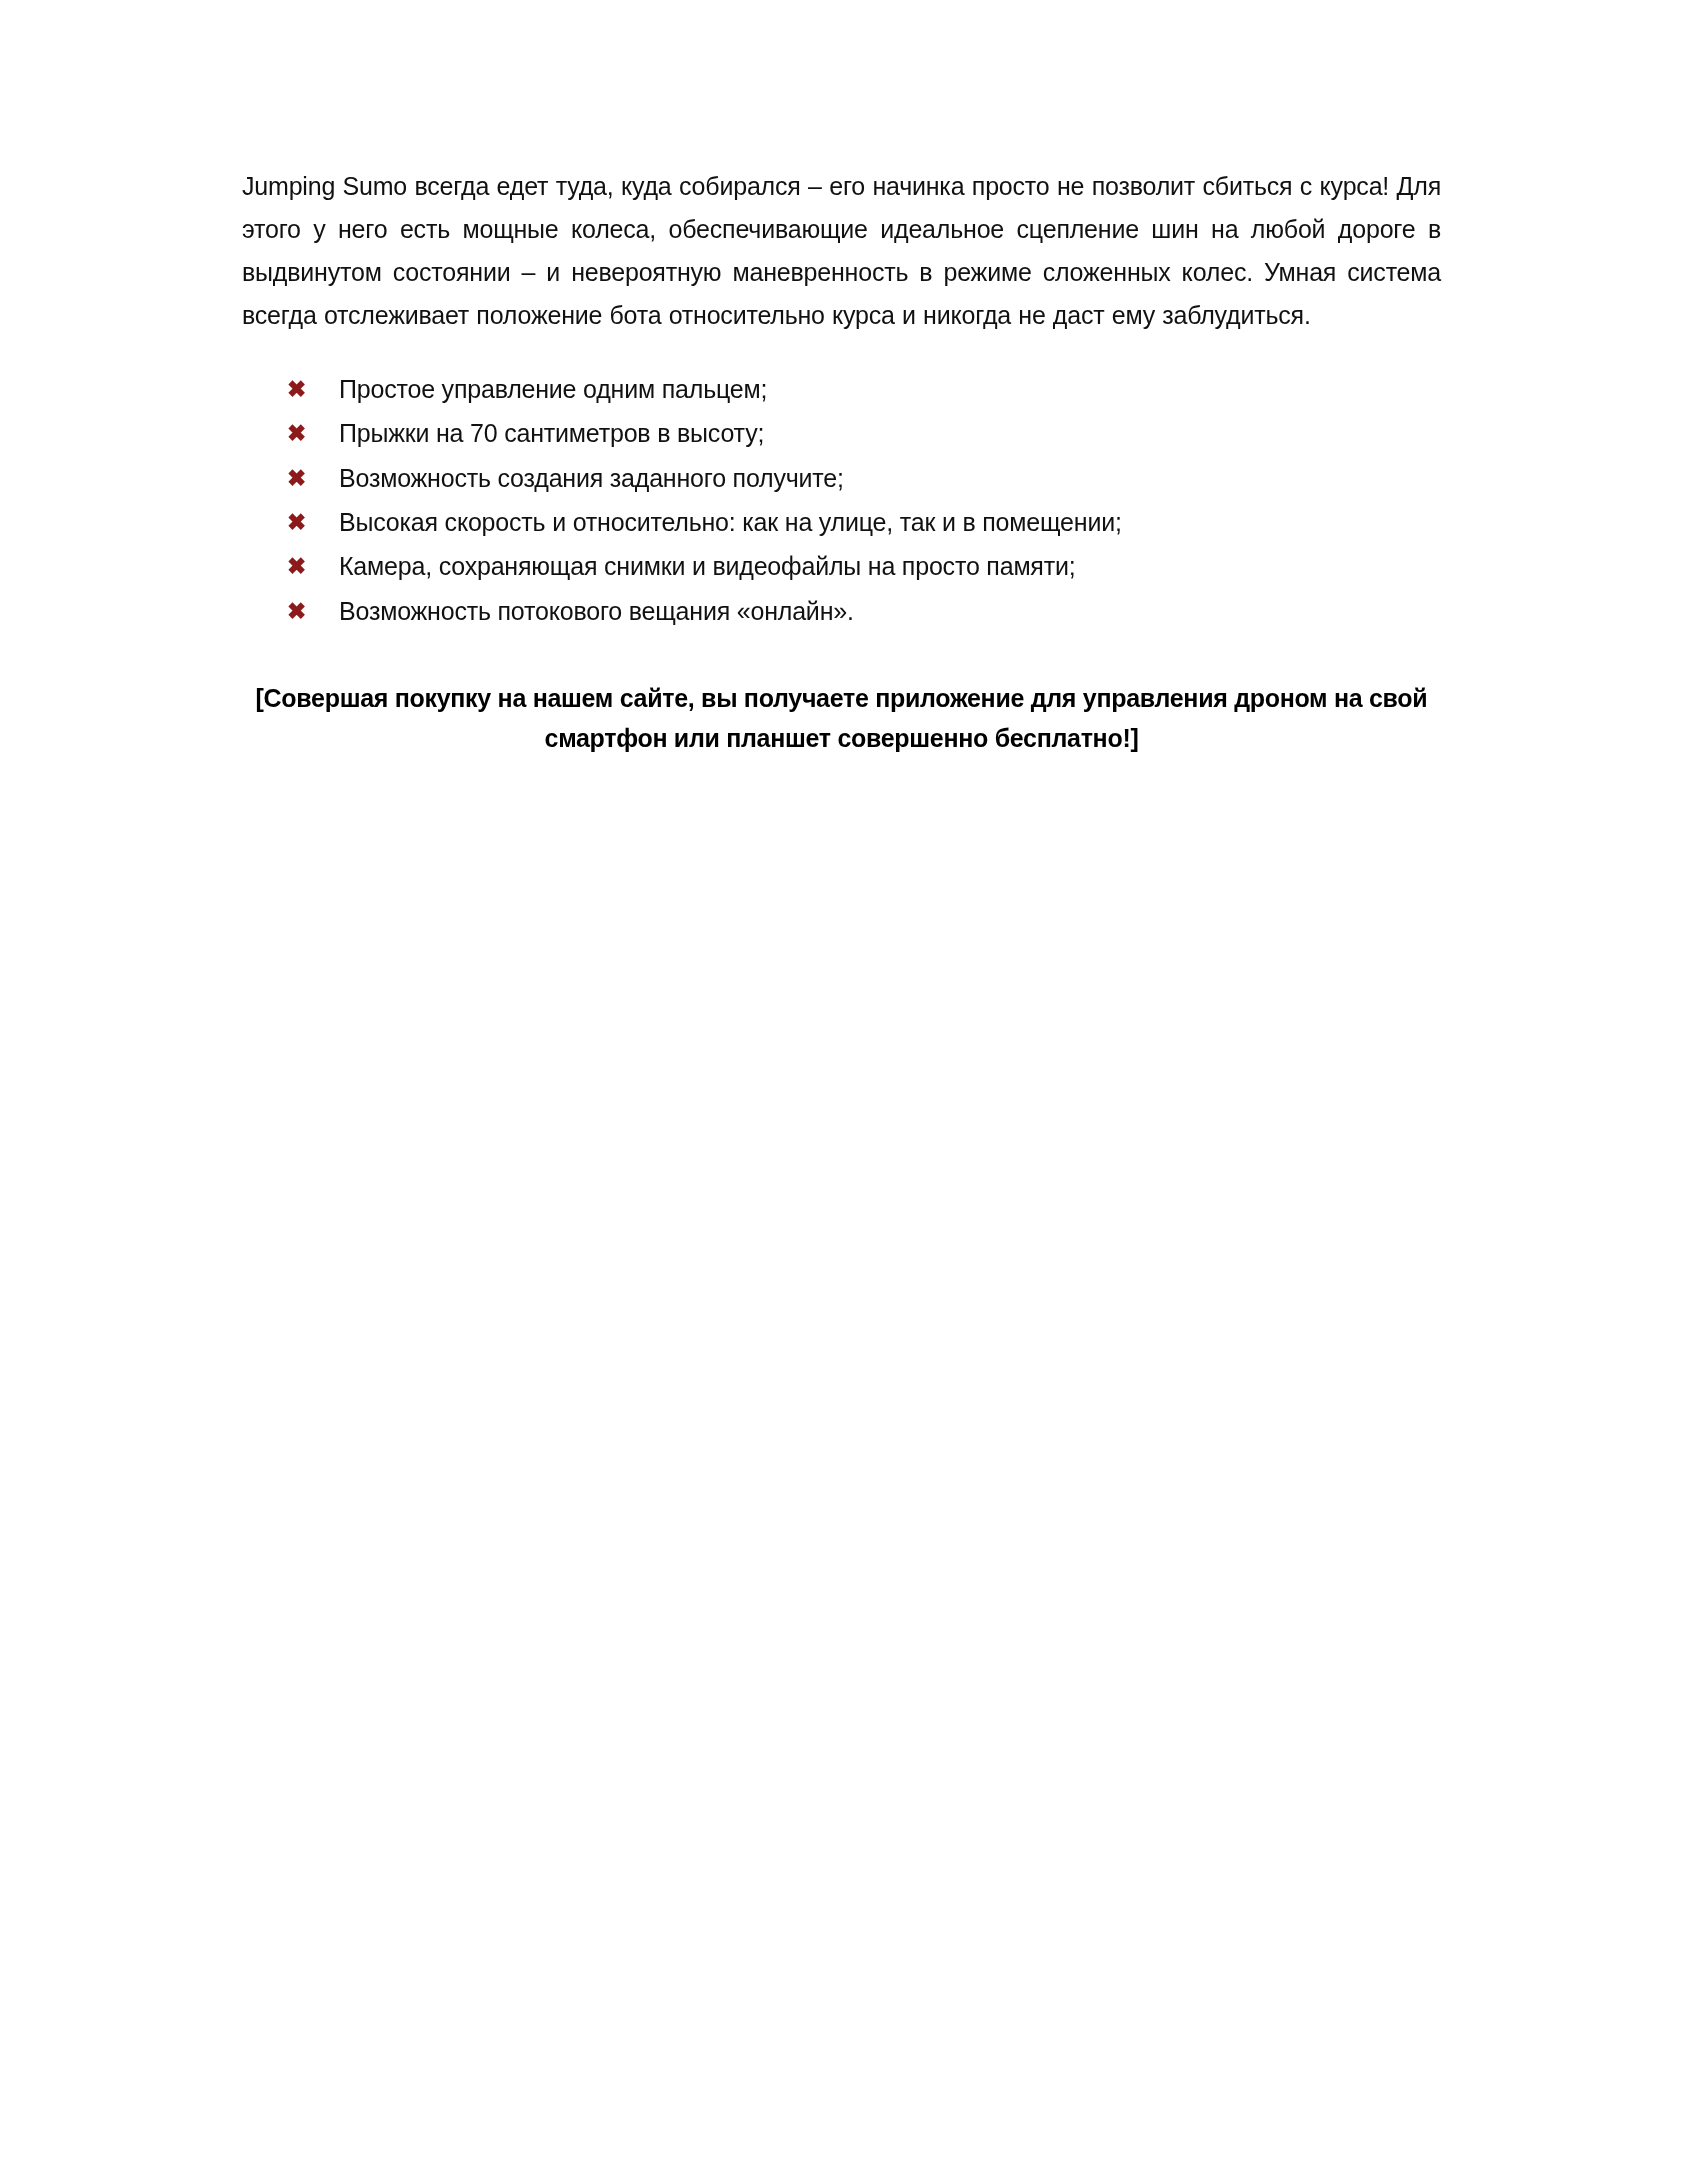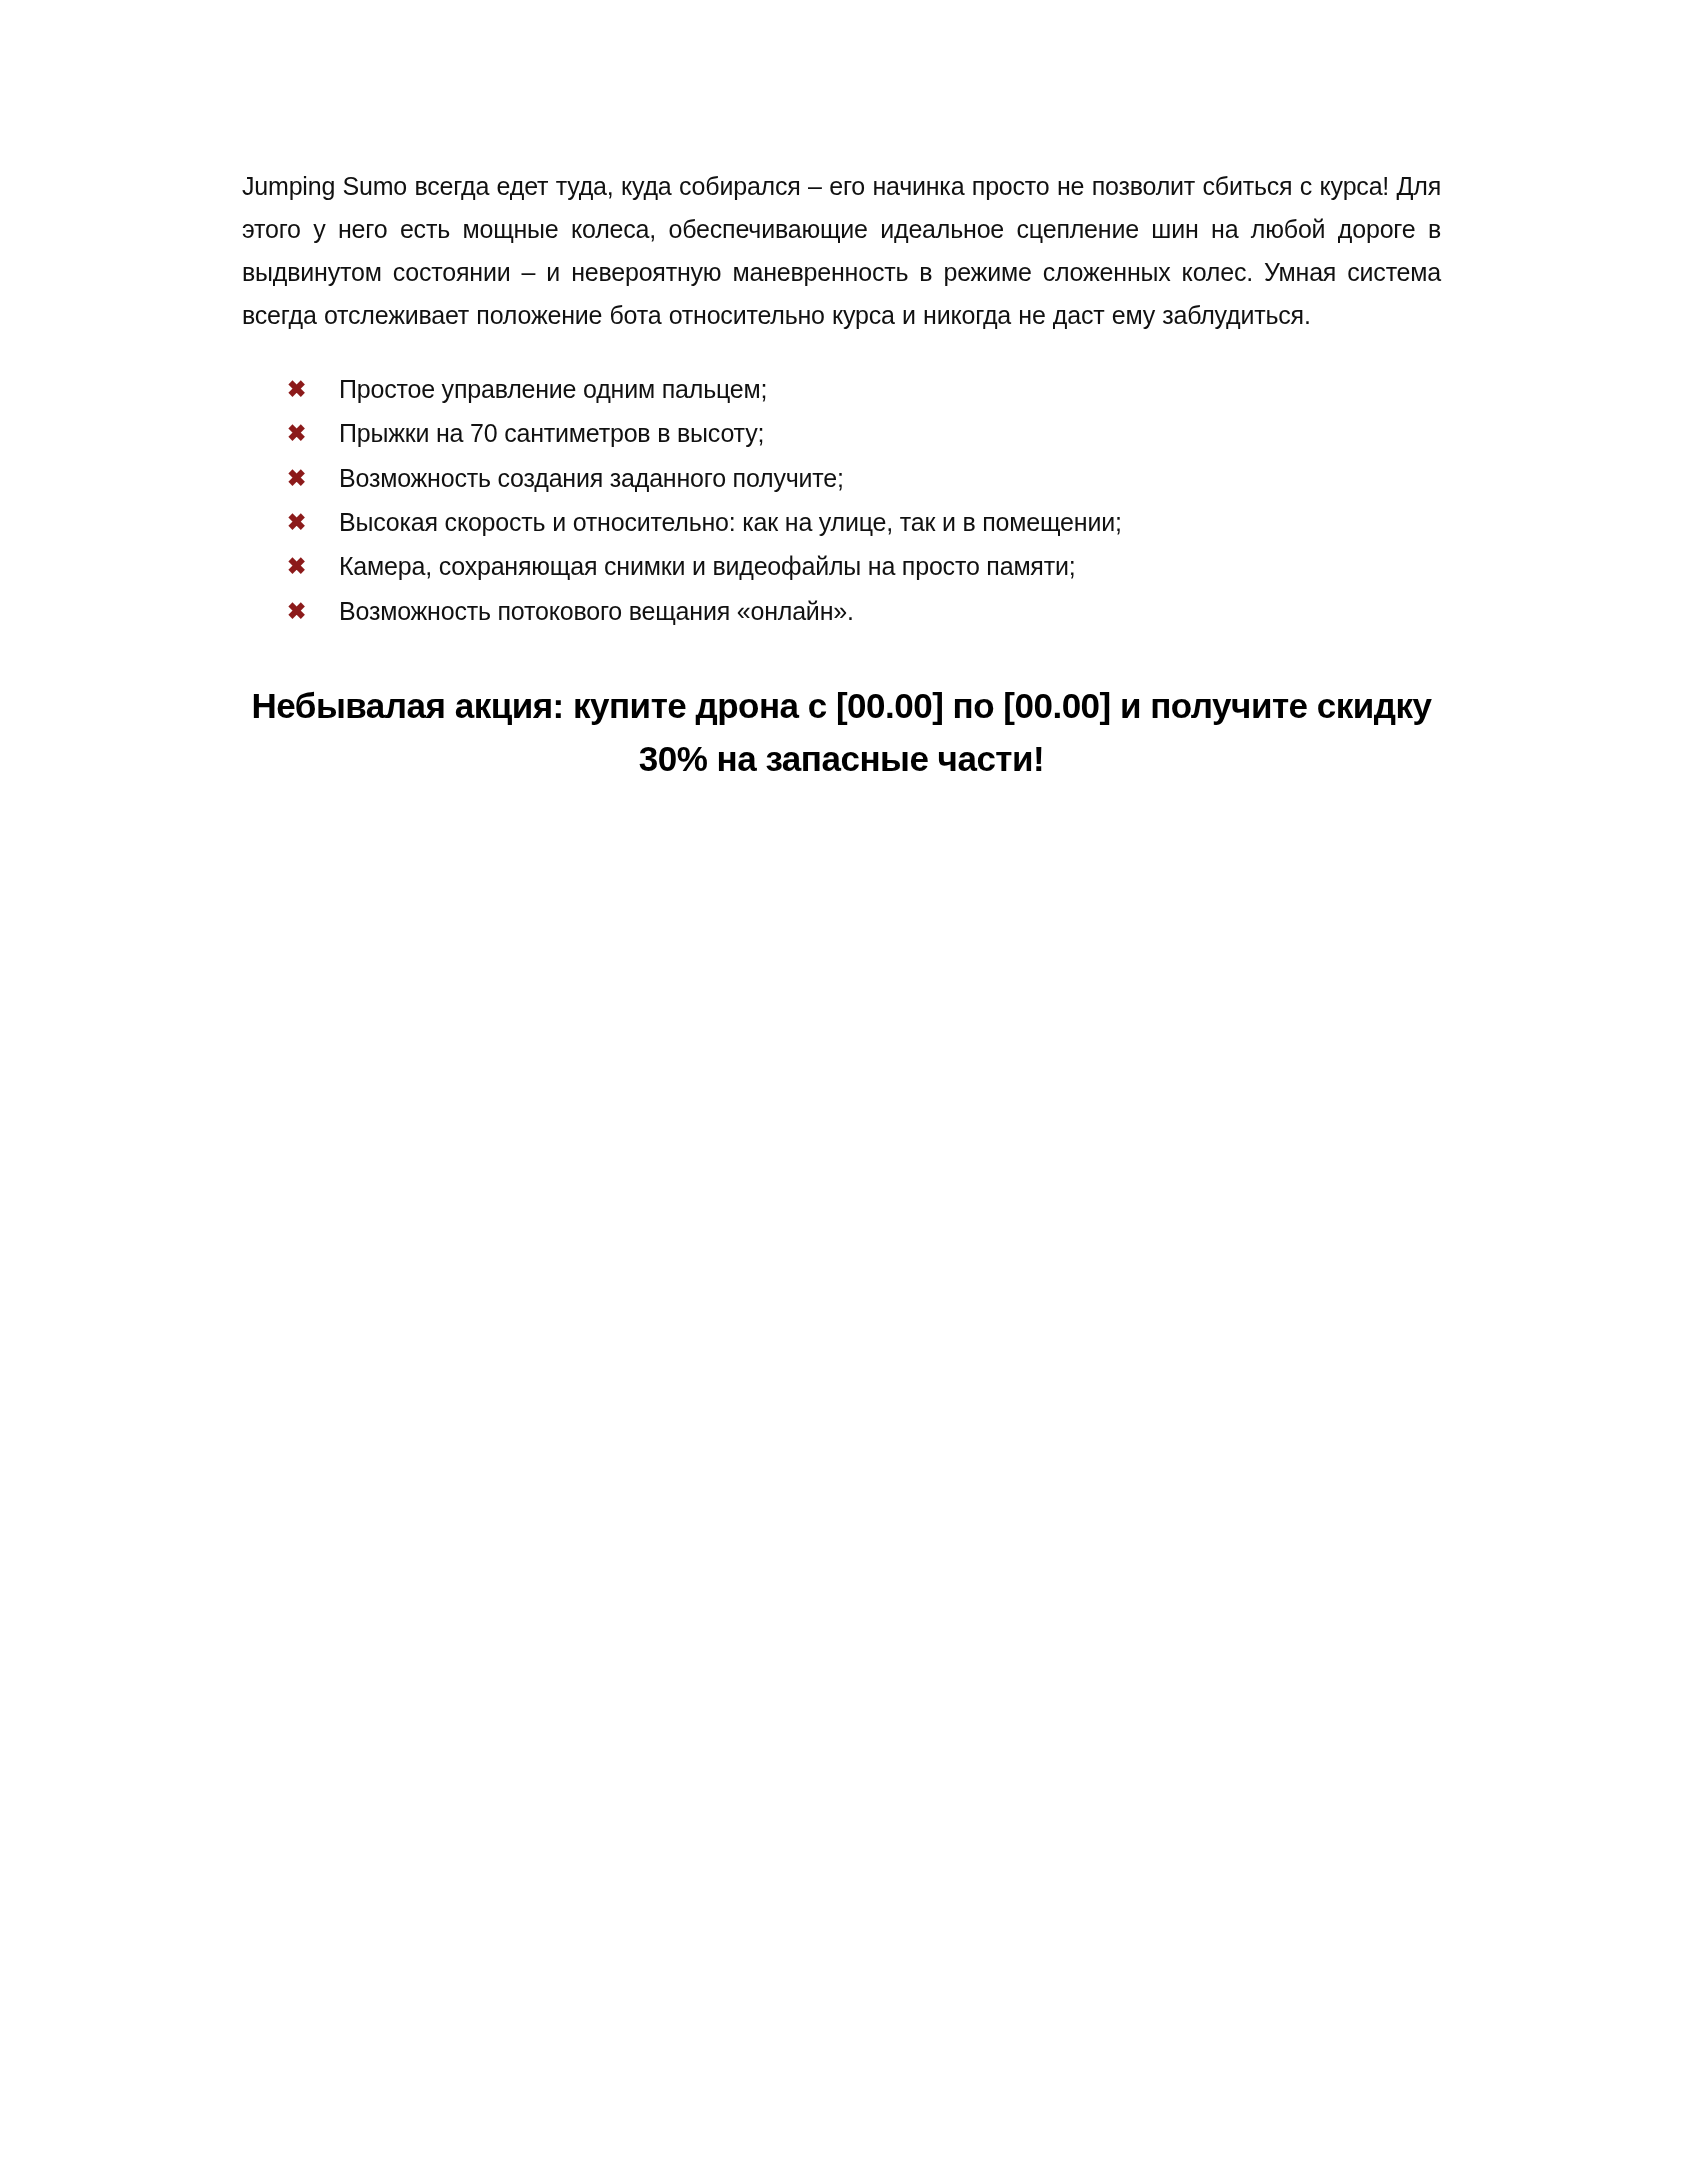--- a/index.html
+++ b/index.html
@@ -131,19 +131,19 @@
       <li>
         <span class="bullet-x" style="color: rgb(140, 26, 26);">✖</span>
         <span class="li-text">Камера, сохраняющая снимки и видеофайлы на просто  памяти;</span>
       </li>
       <li>
         <span class="bullet-x" style="color: rgb(140, 26, 26);">✖</span>
         <span class="li-text">Возможность потокового вещания «онлайн».</span>
       </li>
     </ul>
 
+    <p class="app-note">[Совершая покупку на нашем сайте, вы получаете приложение для управления дроном на свой смартфон или планшет совершенно бесплатно!]</p>
 
-    <p class="promo-heading">Небывалая акция: купите дрона с [00.00] по [00.00] и получите скидку 30% на запасные части!</p>
 
 
   </div>
 </div>
 
 
 </body></html>

